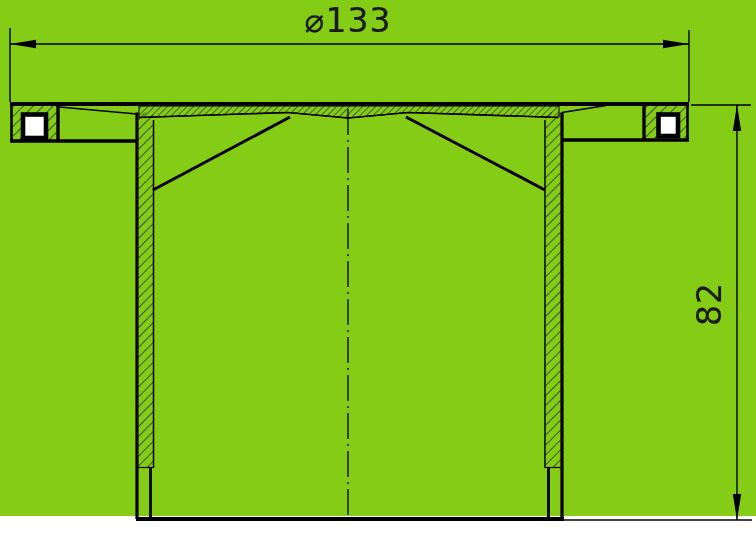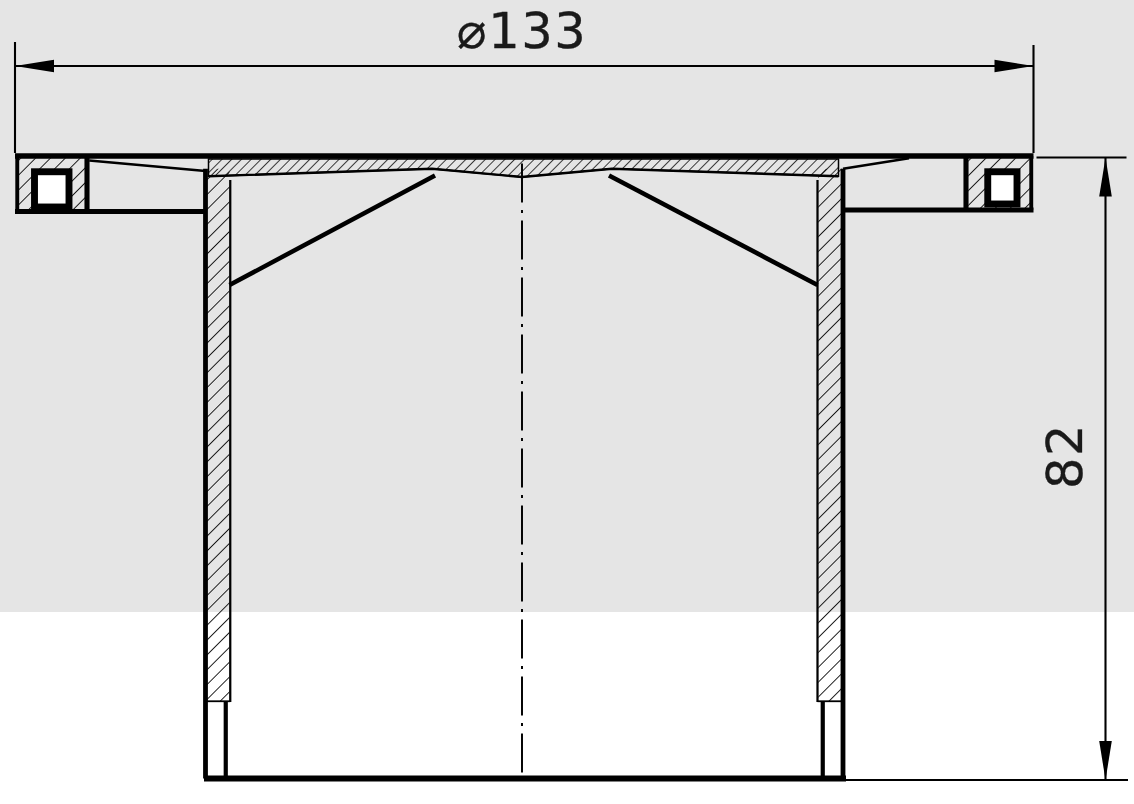--- a/index.html
+++ b/index.html
@@ -7,22 +7,22 @@
     padding: 0;
     background: #ffffff;
     width: 756px;
     height: 536px;
     overflow: hidden;
     font-family: "DejaVu Sans", "Liberation Sans", sans-serif;
   }
   .canvas {
     position: relative;
     width: 756px;
-    height: 408px;
-    background: #e5e5e5;
+    height: 516px;
+    background: #84cc16;
   }
   .canvas svg {
     position: absolute;
     left: 0;
     top: 0;
   }
   .dim-label {
     position: absolute;
     color: #1a1a1a;
     font-size: 33px;

